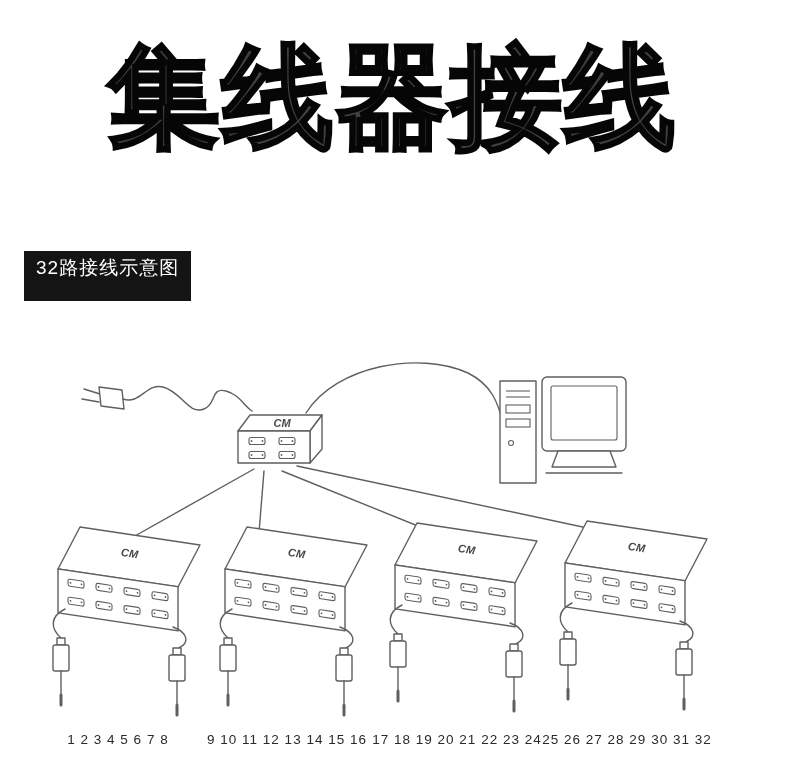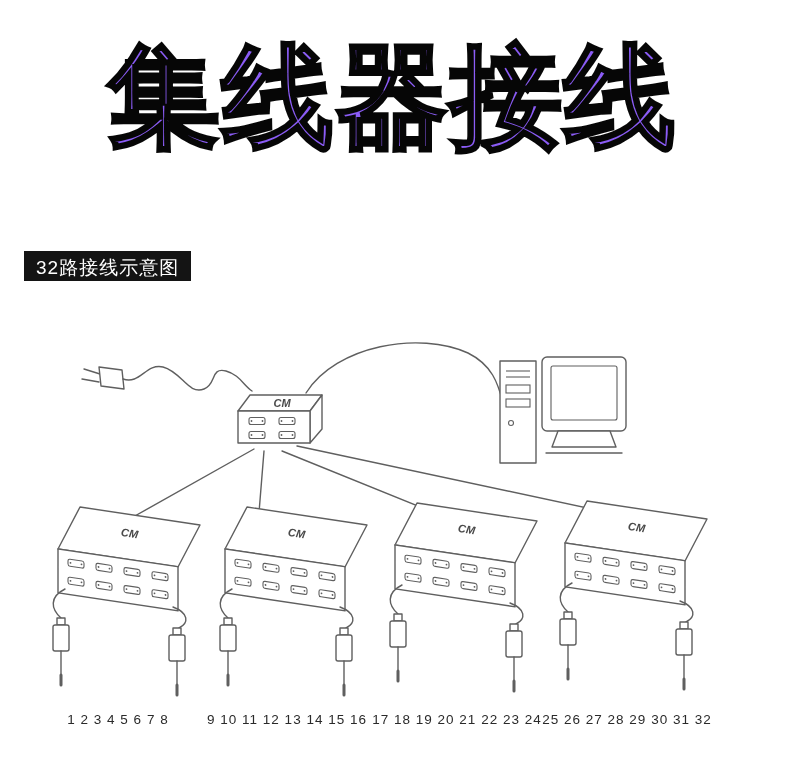--- a/index.html
+++ b/index.html
@@ -3,26 +3,26 @@
 <meta charset="utf-8">
 <style>
   html,body{margin:0;padding:0;background:#ffffff;}
   body{
     width:790px;height:768px;overflow:hidden;
     font-family:"Liberation Sans","DejaVu Sans",sans-serif;
   }
   .page-title{
     margin:38px 0 0 108px;
     font-size:112px;line-height:1.08;font-weight:900;
-    color:#8b5cf6;letter-spacing:2px;
+    color:#404040;letter-spacing:2px;
     -webkit-text-stroke:3px #060606;
     white-space:nowrap;
   }
   .section-label{
-    display:inline-block;margin:92px 0 0 24px;padding:4px 12px 0;
+    display:inline-block;margin:92px 0 0 24px;padding:4px 12px 20px;
     background:#141414;color:#ffffff;font-size:19px;letter-spacing:1px;
   }
   .diagram{display:block;margin-top:44px;}
 
   
   .ln{fill:none;stroke:#5f5f5f;stroke-width:1.4;stroke-linecap:round;stroke-linejoin:round;}
   .face{fill:#ffffff;stroke:#5f5f5f;stroke-width:1.4;stroke-linejoin:round;}
   .thin{fill:none;stroke:#5f5f5f;stroke-width:1.1;}
   .portbody{fill:#ffffff;stroke:#5f5f5f;stroke-width:1.1;}
   .dot{fill:#5f5f5f;stroke:none;}

